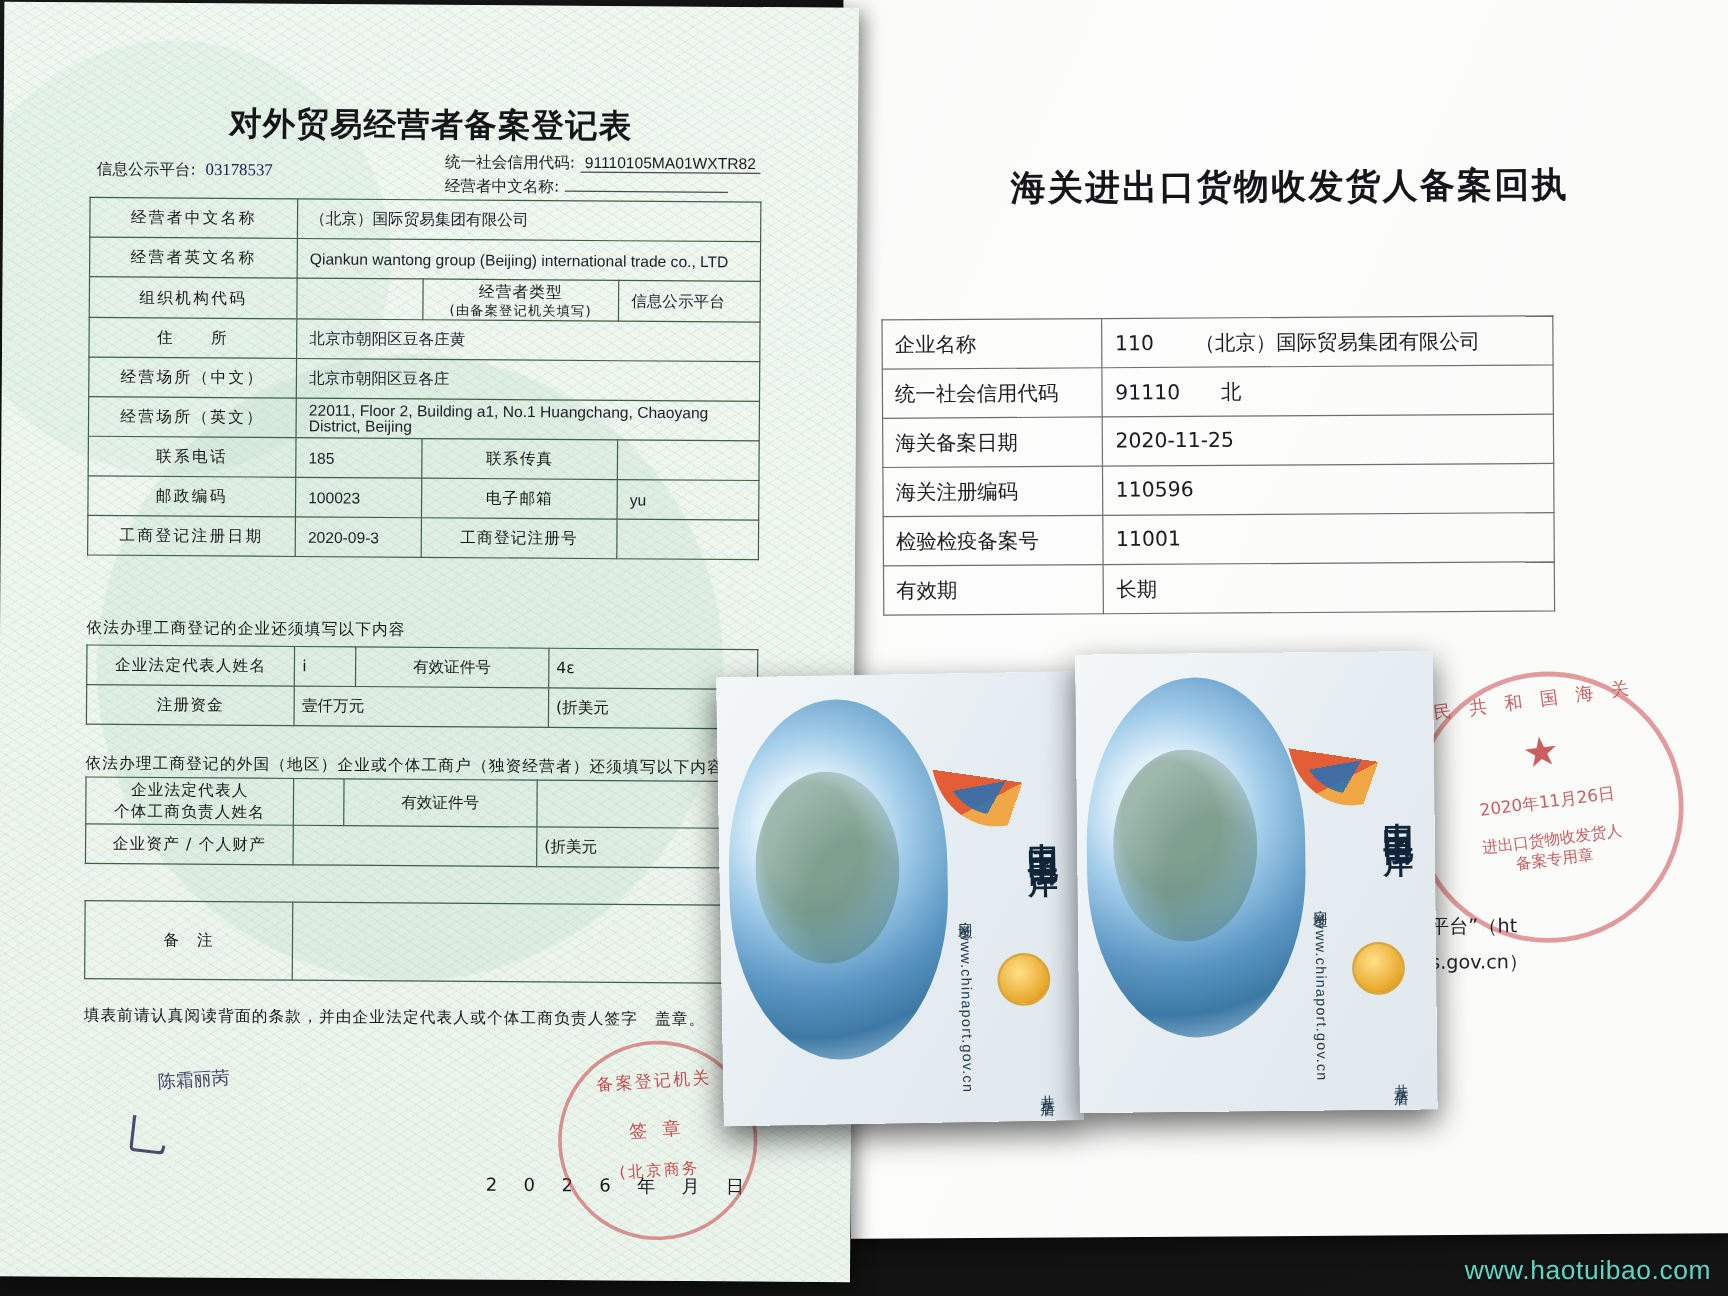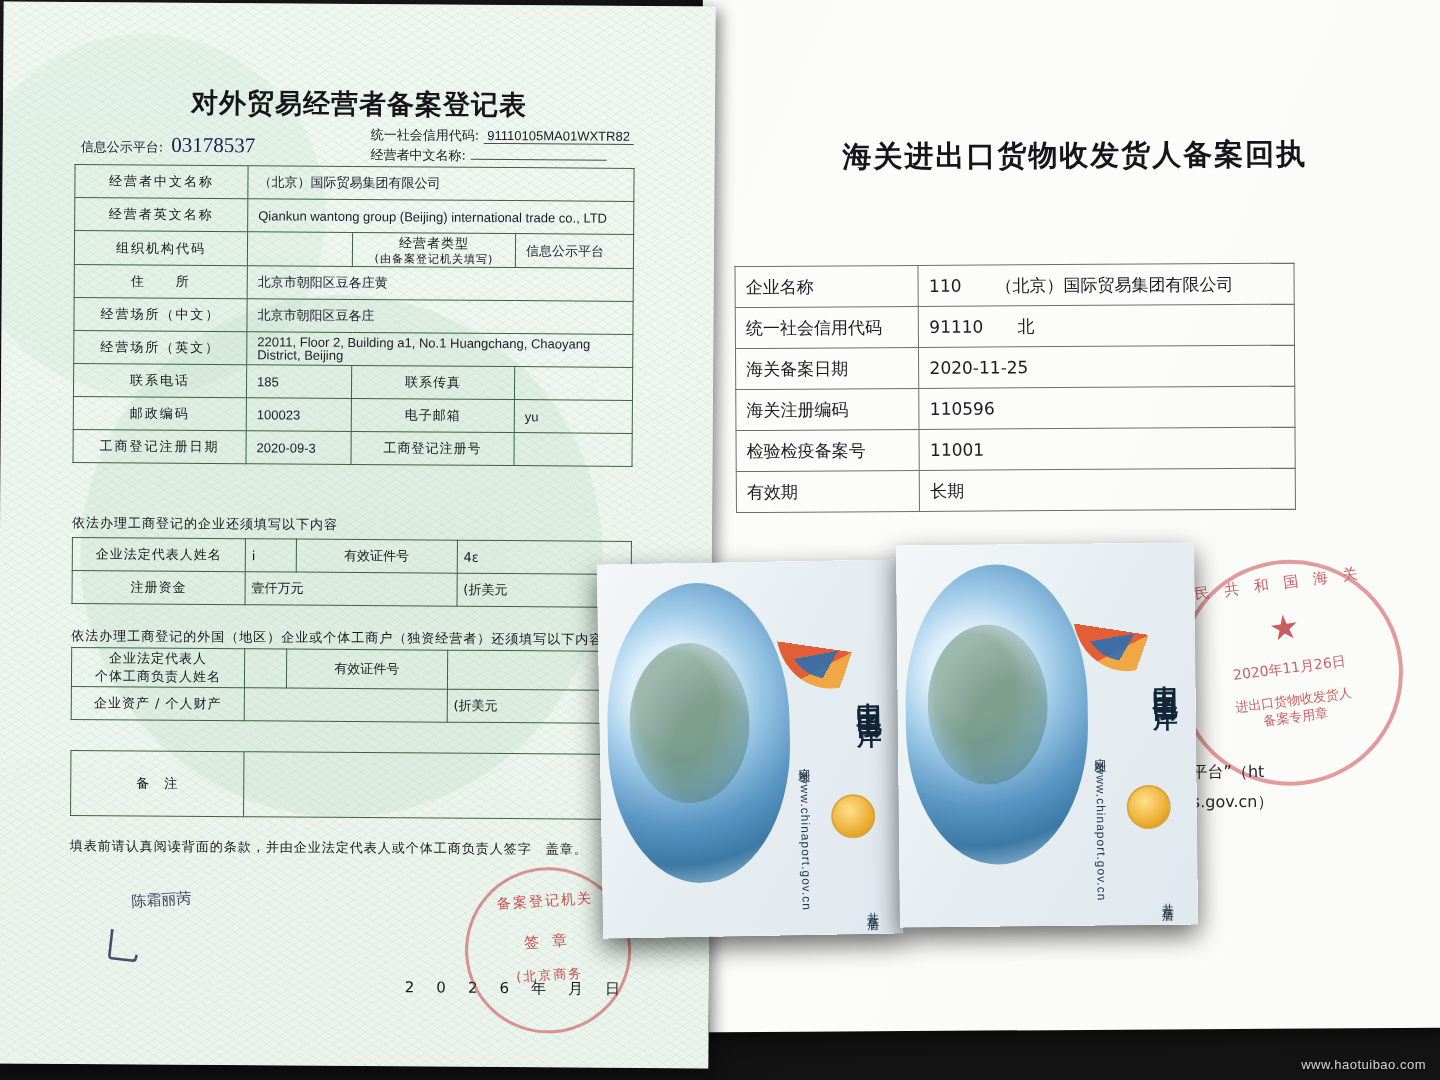--- a/index.html
+++ b/index.html
@@ -76,21 +76,21 @@
       radial-gradient(circle at 48% 52%, rgba(160,205,175,.35) 0 260px, rgba(255,255,255,0) 262px),
       radial-gradient(circle at 20% 20%, rgba(175,215,190,.30) 0 180px, rgba(255,255,255,0) 182px),
       linear-gradient(180deg,#f2f8f2,#e9f2ea);
   }
   .form-title{
     position:absolute;left:0;right:0;top:82px;text-align:center;
     font-family:"DejaVu Sans", sans-serif;font-weight:bold;font-size:27px;letter-spacing:1px;color:#16161a;
   }
   .hdr-row{position:absolute;font-family:"DejaVu Sans", sans-serif;font-size:13px;color:#1b1b20;}
   .hdr-no{left:78px;top:130px;}
-  .hdr-no .hand{font-family:"Liberation Serif", serif;font-size:21px;color:#1a1a55;margin-left:4px;}
+  .hdr-no .hand{font-family:"Liberation Serif", serif;font-size:14px;color:#1a1a55;margin-left:4px;}
   .hdr-credit{left:368px;top:122px;}
   .hdr-imp{left:368px;top:142px;}
   .ul{display:inline-block;border-bottom:1px solid #4a4a50;min-width:128px;padding:0 4px;
       font-family:"Liberation Sans", sans-serif;font-size:13px;color:#1b1b22;text-align:left;}
 
   .ftable{position:absolute;left:72px;top:162px;width:560px;border-collapse:collapse;}
   .ftable td{
     border:1px solid #3f5f49;height:30px;font-size:13px;color:#16161a;padding:1px 6px;
     font-family:"DejaVu Sans", sans-serif;vertical-align:middle;
   }
@@ -182,22 +182,22 @@
     background:radial-gradient(circle at 40% 35%, #ffe08a, #e8a72a 70%, #b8791a);
     border:2px solid #d8a63a;
   }
   .box .badge-txt{
     position:absolute;right:22px;bottom:22px;writing-mode:vertical-rl;
     font-family:"DejaVu Sans", sans-serif;font-size:12px;color:#22364a;letter-spacing:3px;
   }
 
   
   .watermark{
-    position:absolute;right:14px;bottom:8px;color:#e5e5e5;opacity:.92;
-    font-family:"Liberation Sans", sans-serif;font-size:13px;letter-spacing:.5px;
+    position:absolute;right:14px;bottom:8px;color:#5eead4;opacity:.92;
+    font-family:"Liberation Sans", sans-serif;font-size:22px;letter-spacing:.5px;
     text-shadow:0 1px 2px rgba(0,0,0,.8);
   }
 </style>
 </head>
 <body>
 
 <div class="desk"></div>
 
 <div class="paper-right">
   <div class="sheen"></div>

